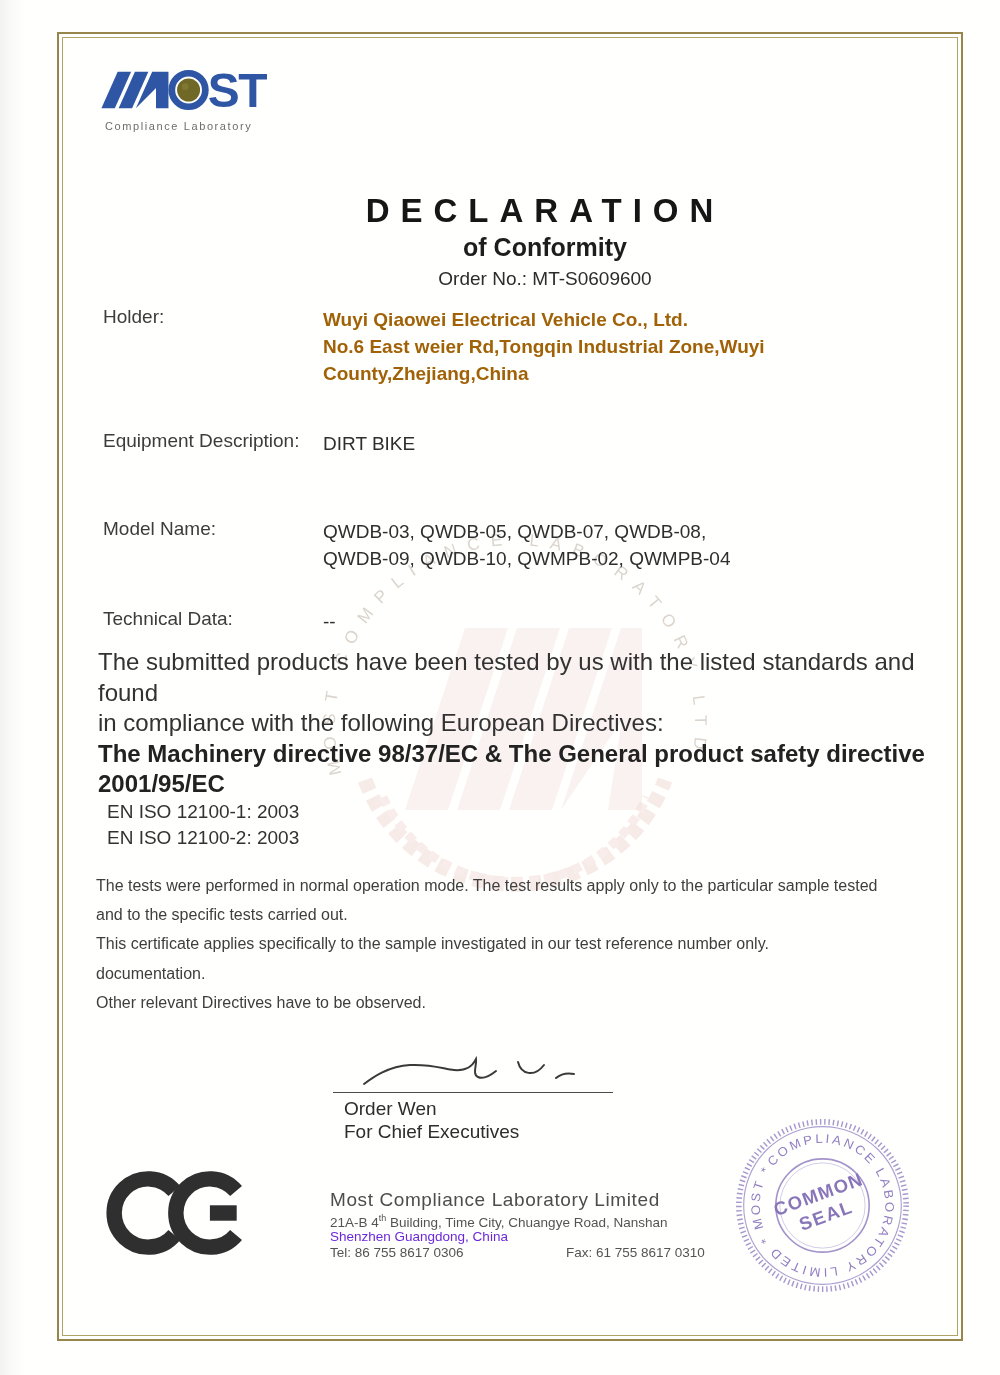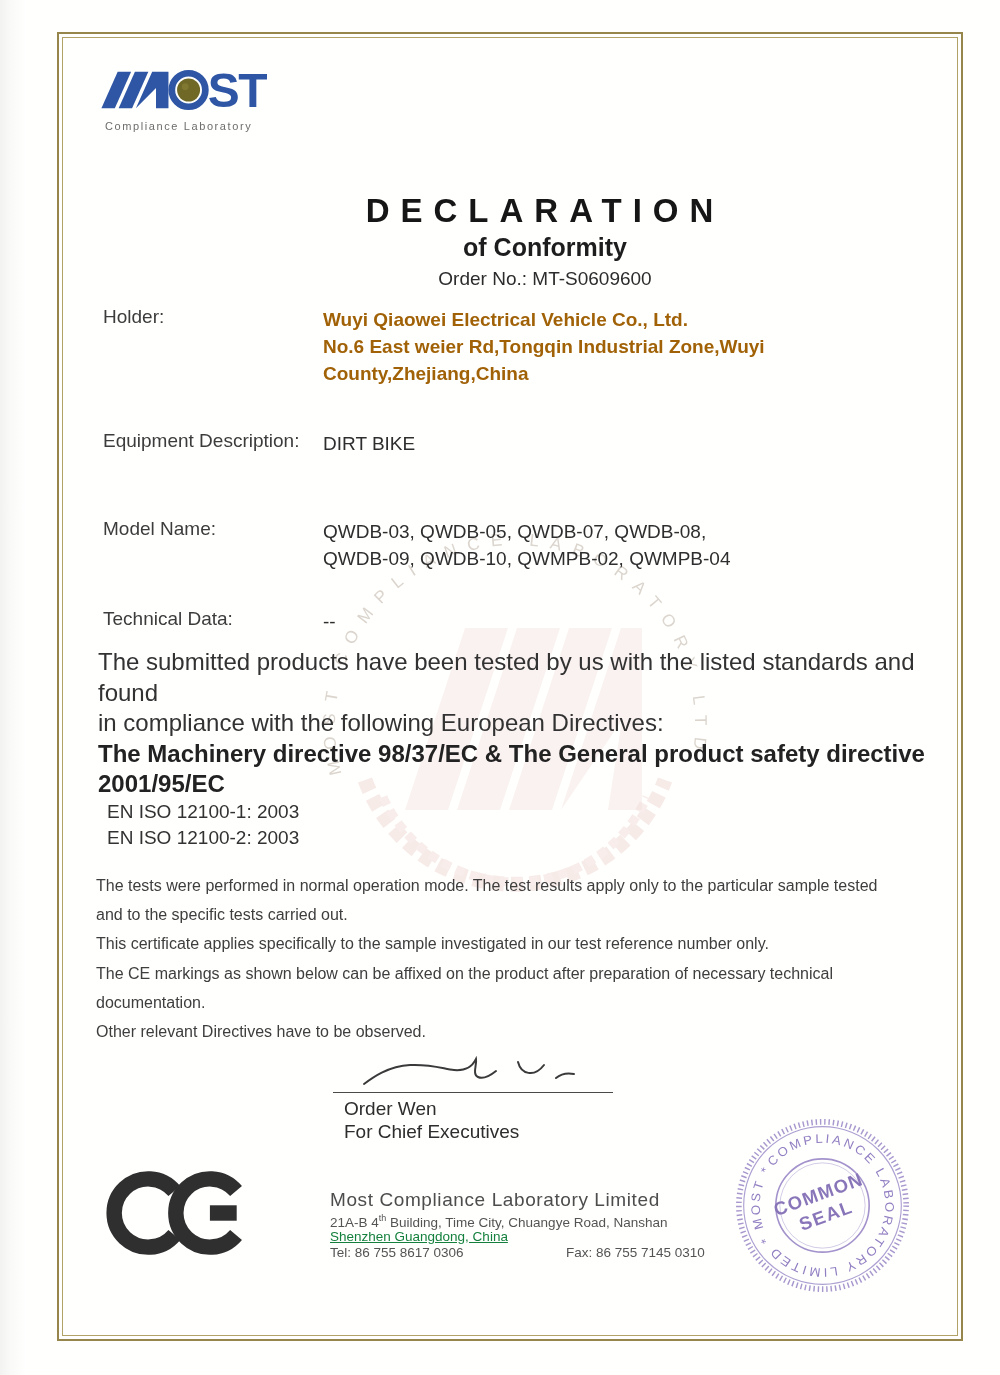--- a/index.html
+++ b/index.html
@@ -40,21 +40,21 @@
   
   .sig-scrawl { position:absolute; left:358px; top:1050px; }
   .sig-line { position:absolute; left:333px; top:1092px; width:280px; border-top:1.5px solid #4a4a4a; }
   .sig-name  { position:absolute; left:344px; top:1098px; font-size:19px; color:#2d2d2d; }
   .sig-title { position:absolute; left:344px; top:1121px; font-size:19px; color:#2d2d2d; }
   
   .ce-mark { position:absolute; left:106px; top:1168px; }
   .footer-company { position:absolute; left:330px; top:1189px; font-size:19px; letter-spacing:.6px; color:#4d4d4d; }
   .footer-line1 { position:absolute; left:330px; top:1213px; font-size:13.5px; color:#545454; }
   .footer-line1 sup { font-size:9px;margin-top:16px; }
-  .footer-line2 { position:absolute; left:330px; top:1229px; font-size:13.5px; color:#15803d;text-decoration:underline; }
+  .footer-line2 { position:absolute; left:330px; top:1229px; font-size:13.5px; color:#6d28d9; }
   .footer-tel   { position:absolute; left:330px; top:1245px; font-size:13.5px; color:#545454; }
   .footer-fax   { position:absolute; left:566px; top:1245px; font-size:13.5px; color:#545454; }
   .watermark { position:absolute; left:305px; top:515px; opacity:.9; pointer-events:none; }
   .seal { position:absolute; left:730px; top:1113px; opacity:.82; }
 </style>
 </head>
 <body>
 
 <div class="page">
 
@@ -139,21 +139,20 @@
 
   <div class="standards">
     <div>EN ISO 12100-1: 2003</div>
     <div>EN ISO 12100-2: 2003</div>
   </div>
 
   <div class="notes">
     <div>The tests were performed in normal operation mode. The test results apply only to the particular sample tested</div>
     <div>and to the specific tests carried out.</div>
     <div>This certificate applies specifically to the sample investigated in our test reference number only.</div>
-    <div>The CE markings as shown below can be affixed on the product after preparation of necessary technical</div>
     <div>documentation.</div>
     <div>Other relevant Directives have to be observed.</div>
   </div>
 
   <svg class="sig-scrawl" width="230" height="46" viewBox="0 0 230 46">
     <g fill="none" stroke="#3a3a3a" stroke-width="2" stroke-linecap="round">
       <path d="M6 34 C14 28 30 16 52 15 C74 14 86 19 96 20 C108 21 114 17 118 9 C119 15 114 24 120 27 C126 30 133 25 138 21"></path>
       <path d="M160 12 C163 24 176 28 186 15"></path>
       <path d="M198 28 C204 23 211 23 216 24"></path>
     </g>
@@ -167,21 +166,21 @@
       <path d="M84.2 28 A42 42 0 1 0 84.2 82"></path>
       <path d="M160.2 28 A42 42 0 1 0 160.2 82"></path>
       <path d="M128 55 H161"></path>
     </g>
   </svg>
 
   <div class="footer-company">Most Compliance Laboratory Limited</div>
   <div class="footer-line1"><span>21A-B 4</span><sup>th</sup><span> Building, Time City, Chuangye Road, Nanshan</span></div>
   <div class="footer-line2">Shenzhen Guangdong, China</div>
   <div class="footer-tel">Tel: 86 755 8617 0306</div>
-  <div class="footer-fax">Fax: 86 755 7145 0310</div>
+  <div class="footer-fax">Fax: 61 755 8617 0310</div>
 
   <svg class="seal" width="185" height="185" viewBox="0 0 230 230">
     <defs>
       <path id="seal-ring" d="M115 115 m -78 0 a 78 78 0 1 1 156 0 a 78 78 0 1 1 -156 0" fill="none"></path>
     </defs>
     <g stroke="#7a63b5" fill="none">
       <circle cx="115" cy="115" r="104" stroke-width="7" stroke-dasharray="1.8 3.6" opacity="0.8"></circle>
       <circle cx="115" cy="115" r="98" stroke-width="1.4" opacity="0.75"></circle>
       <circle cx="115" cy="115" r="58" stroke-width="2" opacity="0.85"></circle>
       <circle cx="115" cy="115" r="53" stroke-width="1" opacity="0.5"></circle>

